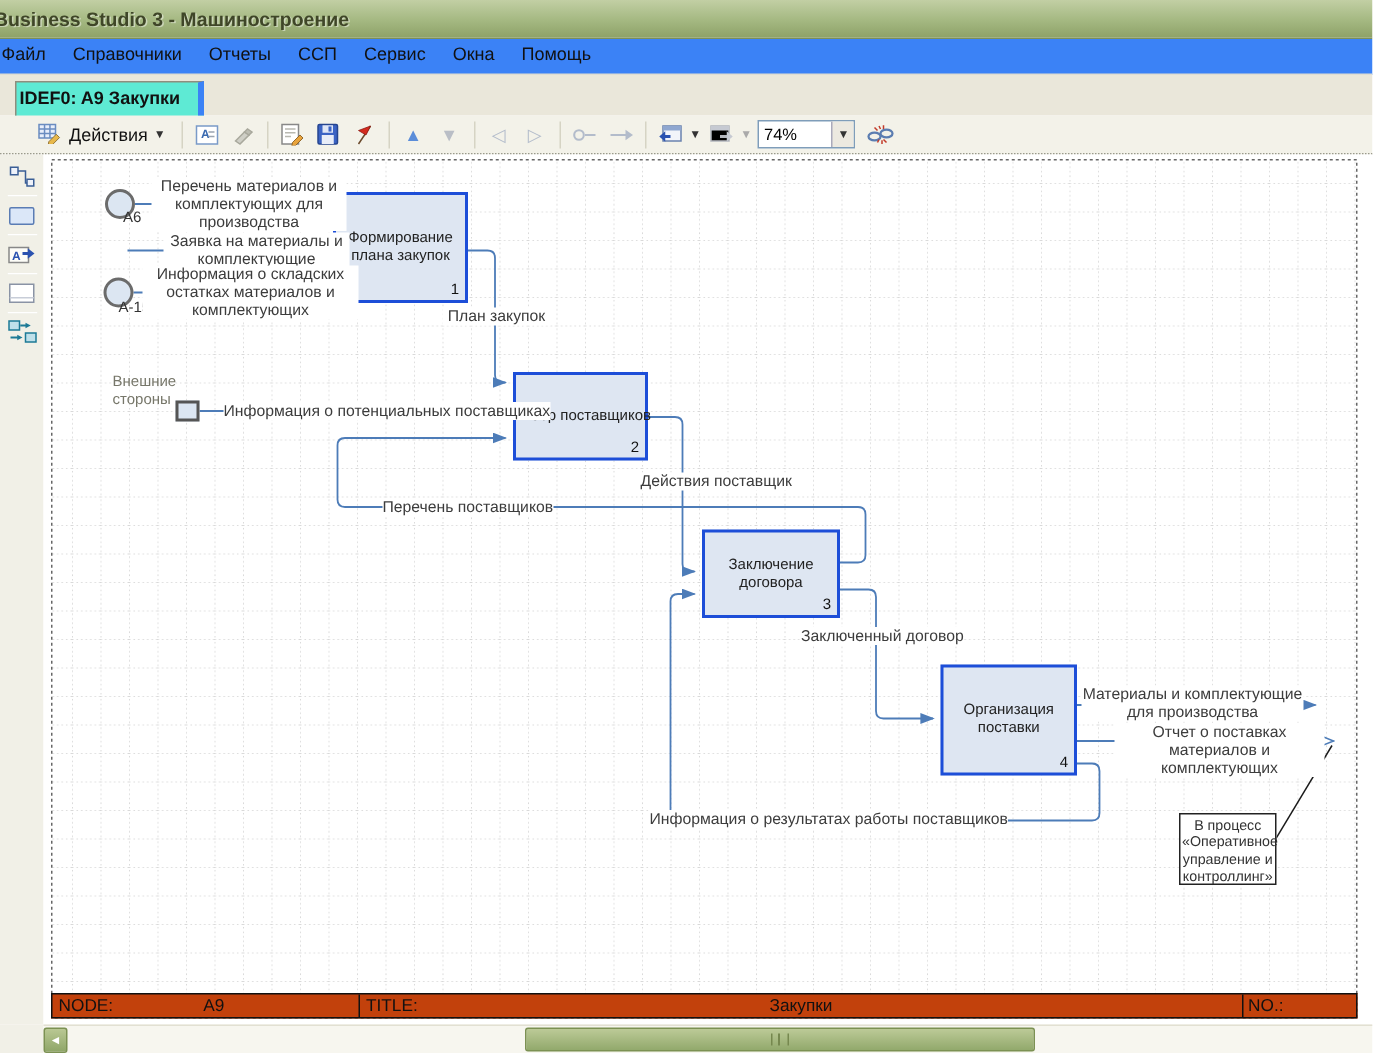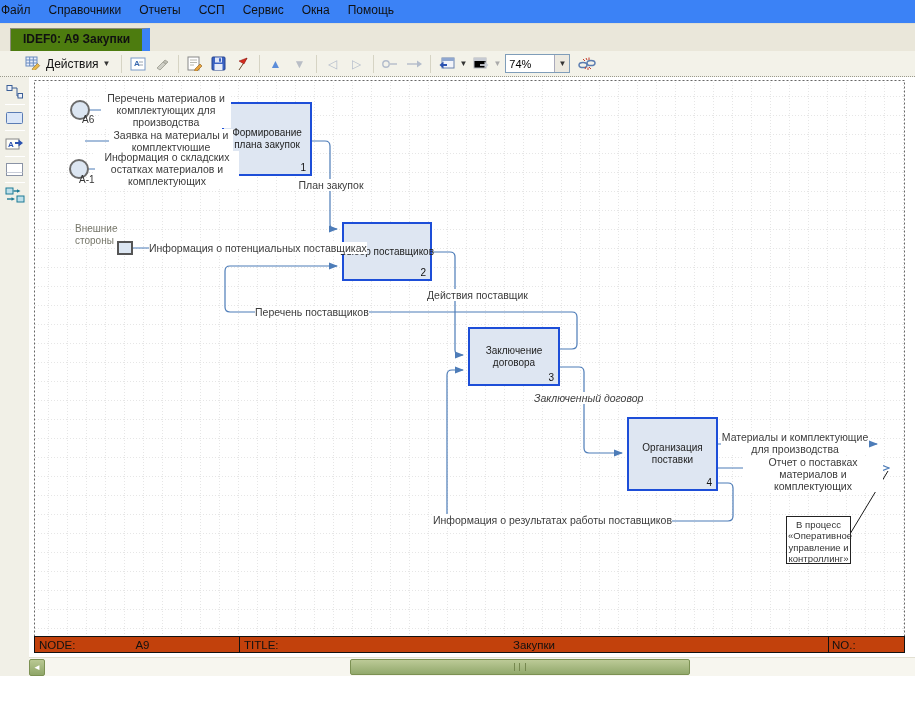--- a/index.html
+++ b/index.html
@@ -13,22 +13,22 @@
   .titlebar .title { font-size:13px; font-weight:bold; color:#3f4628;
     text-shadow:1px 1px 0 rgba(255,255,255,.45); margin-left:-4px; white-space:nowrap; }
 
   
   .menubar { height:24px; background:#3b82f6; display:flex; align-items:flex-start; border-bottom:1px solid #e0ded2; }
   .menu-item { font-size:12px; color:#111; padding:3px 9px; white-space:nowrap; cursor:default; }
   .menu-item:first-child { margin-left:-8px; }
 
   
   .tabstrip { height:27px; background:#eae7da; display:flex; align-items:flex-end; padding-left:10px; }
-  .tab { height:23px; background:#4d7c0f; border:1px solid #8f8d7d; border-bottom:none;
-    border-right:8px solid #3b82f6; padding:3px 12px 0 12px; font-size:12px; font-weight:bold; color:#111; }
+  .tab { height:23px; background:#5eead4; border:1px solid #8f8d7d; border-bottom:none;
+    border-right:4px solid #3b82f6; padding:3px 12px 0 2px; font-size:12px; font-weight:bold; color:#111; }
 
   
   .toolbar { height:26px; background:#f3f2e9; display:flex; align-items:center; gap:2px;
     padding-left:20px; border-bottom:1px dotted #9a9a8c; }
   .tbtn { width:22px; height:20px; display:flex; align-items:center; justify-content:center; border:1px solid transparent; }
   .tsep { width:1px; height:18px; background:#d6d4c4; margin:0 3px; }
   .actions-btn { display:flex; align-items:center; gap:4px; height:20px; padding:0 5px; font-size:12px; color:#111; }
   .dd-arrow { font-size:8px; color:#333; }
   .zoom-combo { display:flex; align-items:center; border:1px solid #7f9db9; background:#fff; height:19px; margin-left:2px; }
   .zoom-combo input { width:48px; border:none; outline:none; font-size:11px; padding:0 3px; font-family:"Liberation Sans",sans-serif; }
@@ -86,20 +86,23 @@
     background:linear-gradient(#bcca97,#92a96c); border:1px solid #7c9153; border-radius:2px;
     display:flex; align-items:center; justify-content:center; }
   .hs-grip { width:12px; height:8px; border-left:1px solid #76884f; border-right:1px solid #76884f;
     background:linear-gradient(90deg, transparent 4px, #76884f 4px, #76884f 5px, transparent 5px); }
 </style>
 </head>
 <body>
 
 <div class="window">
 
+  <div class="titlebar">
+    <span class="title">Business Studio 3 - Машиностроение</span>
+  </div>
 
   <div class="menubar">
     <span class="menu-item">Файл</span>
     <span class="menu-item">Справочники</span>
     <span class="menu-item">Отчеты</span>
     <span class="menu-item">ССП</span>
     <span class="menu-item">Сервис</span>
     <span class="menu-item">Окна</span>
     <span class="menu-item">Помощь</span>
   </div>
@@ -314,21 +317,21 @@
         <span class="box-num">4</span>
       </div>
 
       <div class="flabel" style="left:72px; top:15px; width:130px;">Перечень материалов и комплектующих для производства</div>
       <div class="flabel" style="left:80px; top:52px; width:124px;">Заявка на материалы и комплектующие</div>
       <div class="flabel" style="left:66px; top:74px; width:144px;">Информация о складских остатках материалов и комплектующих</div>
       <div class="flabel" style="left:266px; top:102px; width:72px;">План закупок</div>
       <div class="flabel nowrap" style="left:120px; top:165px;">Информация о потенциальных поставщиках</div>
       <div class="flabel nowrap" style="left:398px; top:212px;">Действия поставщик</div>
       <div class="flabel nowrap" style="left:226px; top:229px;">Перечень поставщиков</div>
-      <div class="flabel nowrap" style="left:505px; top:315px;font-style:italic;">Заключенный договор</div>
+      <div class="flabel nowrap" style="left:505px; top:315px;">Заключенный договор</div>
       <div class="flabel" style="left:692px; top:354px; width:148px;">Материалы и комплектующие для производства</div>
       <div class="flabel" style="left:714px; top:379px; width:140px;">Отчет о поставках материалов и комплектующих</div>
       <div class="flabel nowrap" style="left:404px; top:437px;">Информация о результатах работы поставщиков</div>
       <div class="callout" style="left:757px; top:439px; width:65px; height:48px;">В процесс «Оперативное управление и контроллинг»</div>
 
       <div class="kit-footer">
         <div class="kf-cell kf-c1">
           <span>NODE:</span>
           <span class="kf-val">A9</span>
         </div>

